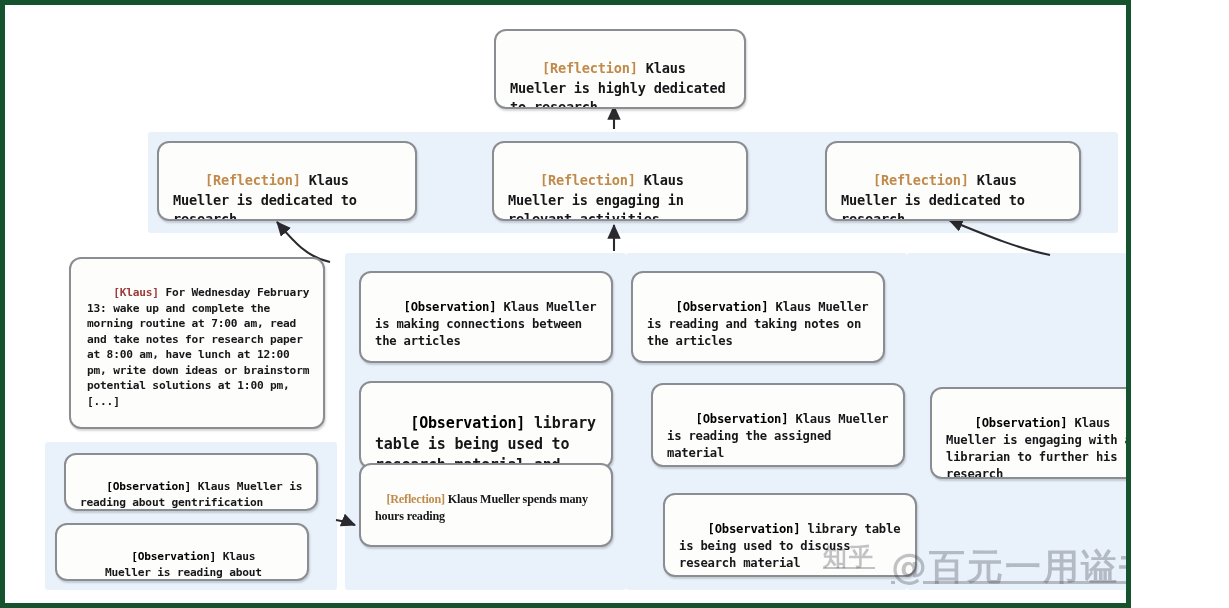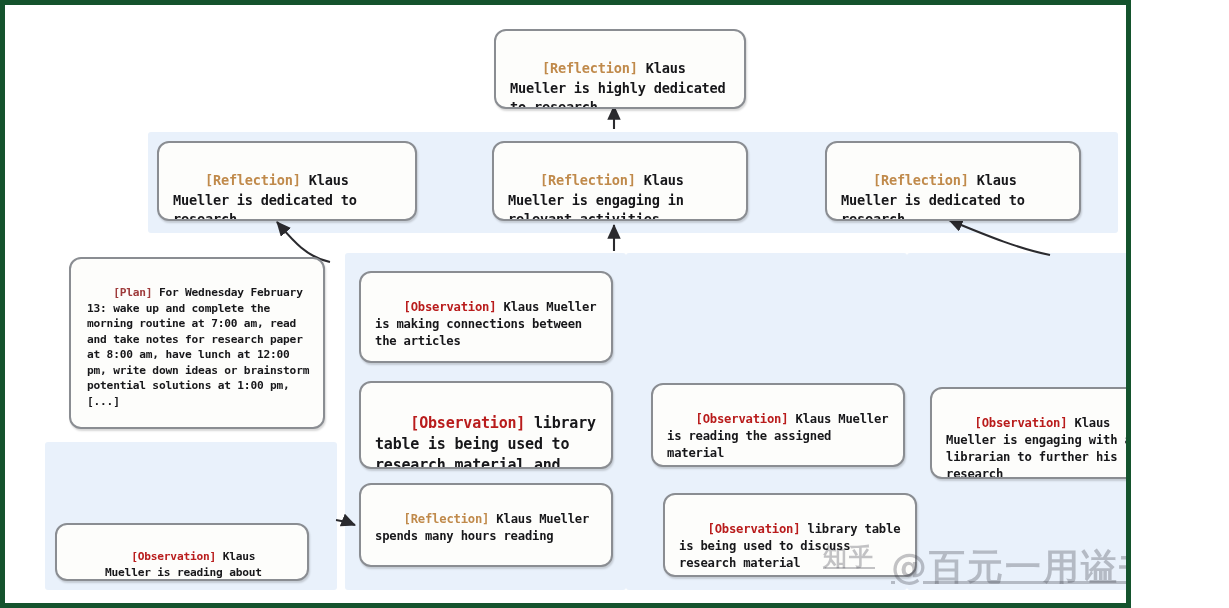--- a/index.html
+++ b/index.html
@@ -41,21 +41,21 @@
     line-height: 1.42;
     white-space: pre-wrap;
     overflow: hidden;
   }
   .node.f14 { font-size: 13.6px; }
   .node.f12 { font-size: 12.2px; line-height: 1.40; }
   .node.f11 { font-size: 11.2px; line-height: 1.38; }
   .node.f10 { font-size: 15px; line-height: 1.40; }
 
   .tag-reflection { color: #c08a4b; font-weight: bold; }
-  .tag-observation { color: #b91c1c; font-weight: bold; }
+  .tag-observation { color: #000000; font-weight: bold; }
   .tag-plan { color: #9e3b3b; font-weight: bold; }
 
   svg.arrows {
     position: absolute;
     left: 0; top: 0;
     width: 1219px;
     height: 598px;
     pointer-events: none;
   }
 
@@ -109,40 +109,46 @@
 
   <div class="node f14" style="left:487px; top:136px; width:256px; height:80px;">
     <span class="tag-reflection">[Reflection]</span><span> Klaus Mueller is engaging in relevant activities</span>
   </div>
 
   <div class="node f14" style="left:820px; top:136px; width:256px; height:80px;">
     <span class="tag-reflection">[Reflection]</span><span> Klaus Mueller is dedicated to research</span>
   </div>
 
   <div class="node f11" style="left:64px; top:252px; width:256px; height:172px; padding:11px 12px 9px 16px;">
-    <span class="tag-plan">[Plan]</span><span> For Wednesday February 13: wake up and complete the morning routine at 7:00 am, read and take notes for research paper at 8:00 am, have lunch at 12:00 pm, write down ideas or brainstorm potential solutions at 1:00 pm, [...]</span>
+    <span class="tag-plan">[Klaus]</span><span> For Wednesday February 13: wake up and complete the morning routine at 7:00 am, read and take notes for research paper at 8:00 am, have lunch at 12:00 pm, write down ideas or brainstorm potential solutions at 1:00 pm, [...]</span>
   </div>
 
+  <div class="node f11" style="left:59px; top:448px; width:254px; height:58px;">
+    <span class="tag-observation">[Observation]</span><span> Klaus Mueller is reading about gentrification</span>
+  </div>
 
   <div class="node f11" style="left:50px; top:518px; width:254px; height:58px;padding-left:48px;">
     <span class="tag-observation">[Observation]</span><span> Klaus Mueller is reading about urban design</span>
   </div>
 
   <div class="node f12" style="left:354px; top:266px; width:254px; height:92px;">
     <span class="tag-observation">[Observation]</span><span> Klaus Mueller is making connections between the articles</span>
   </div>
 
   <div class="node f10" style="left:354px; top:376px; width:254px; height:88px;">
     <span class="tag-observation">[Observation]</span><span> library table is being used to research material and make connections between the articles</span>
   </div>
 
-  <div class="node f12" style="left:354px; top:478px; width:254px; height:84px;">
+  <div class="node f12" style="left:354px; top:458px; width:254px; height:84px;font-family:Liberation Serif, serif;">
     <span class="tag-reflection">[Reflection]</span><span> Klaus Mueller spends many hours reading</span>
   </div>
 
+  <div class="node f12" style="left:626px; top:266px; width:254px; height:92px;">
+    <span class="tag-observation">[Observation]</span><span> Klaus Mueller is reading and taking notes on the articles</span>
+  </div>
 
   <div class="node f12" style="left:646px; top:378px; width:254px; height:84px;">
     <span class="tag-observation">[Observation]</span><span> Klaus Mueller is reading the assigned material</span>
   </div>
 
   <div class="node f12" style="left:658px; top:488px; width:254px; height:84px;">
     <span class="tag-observation">[Observation]</span><span> library table is being used to discuss research material</span>
   </div>
 
 

